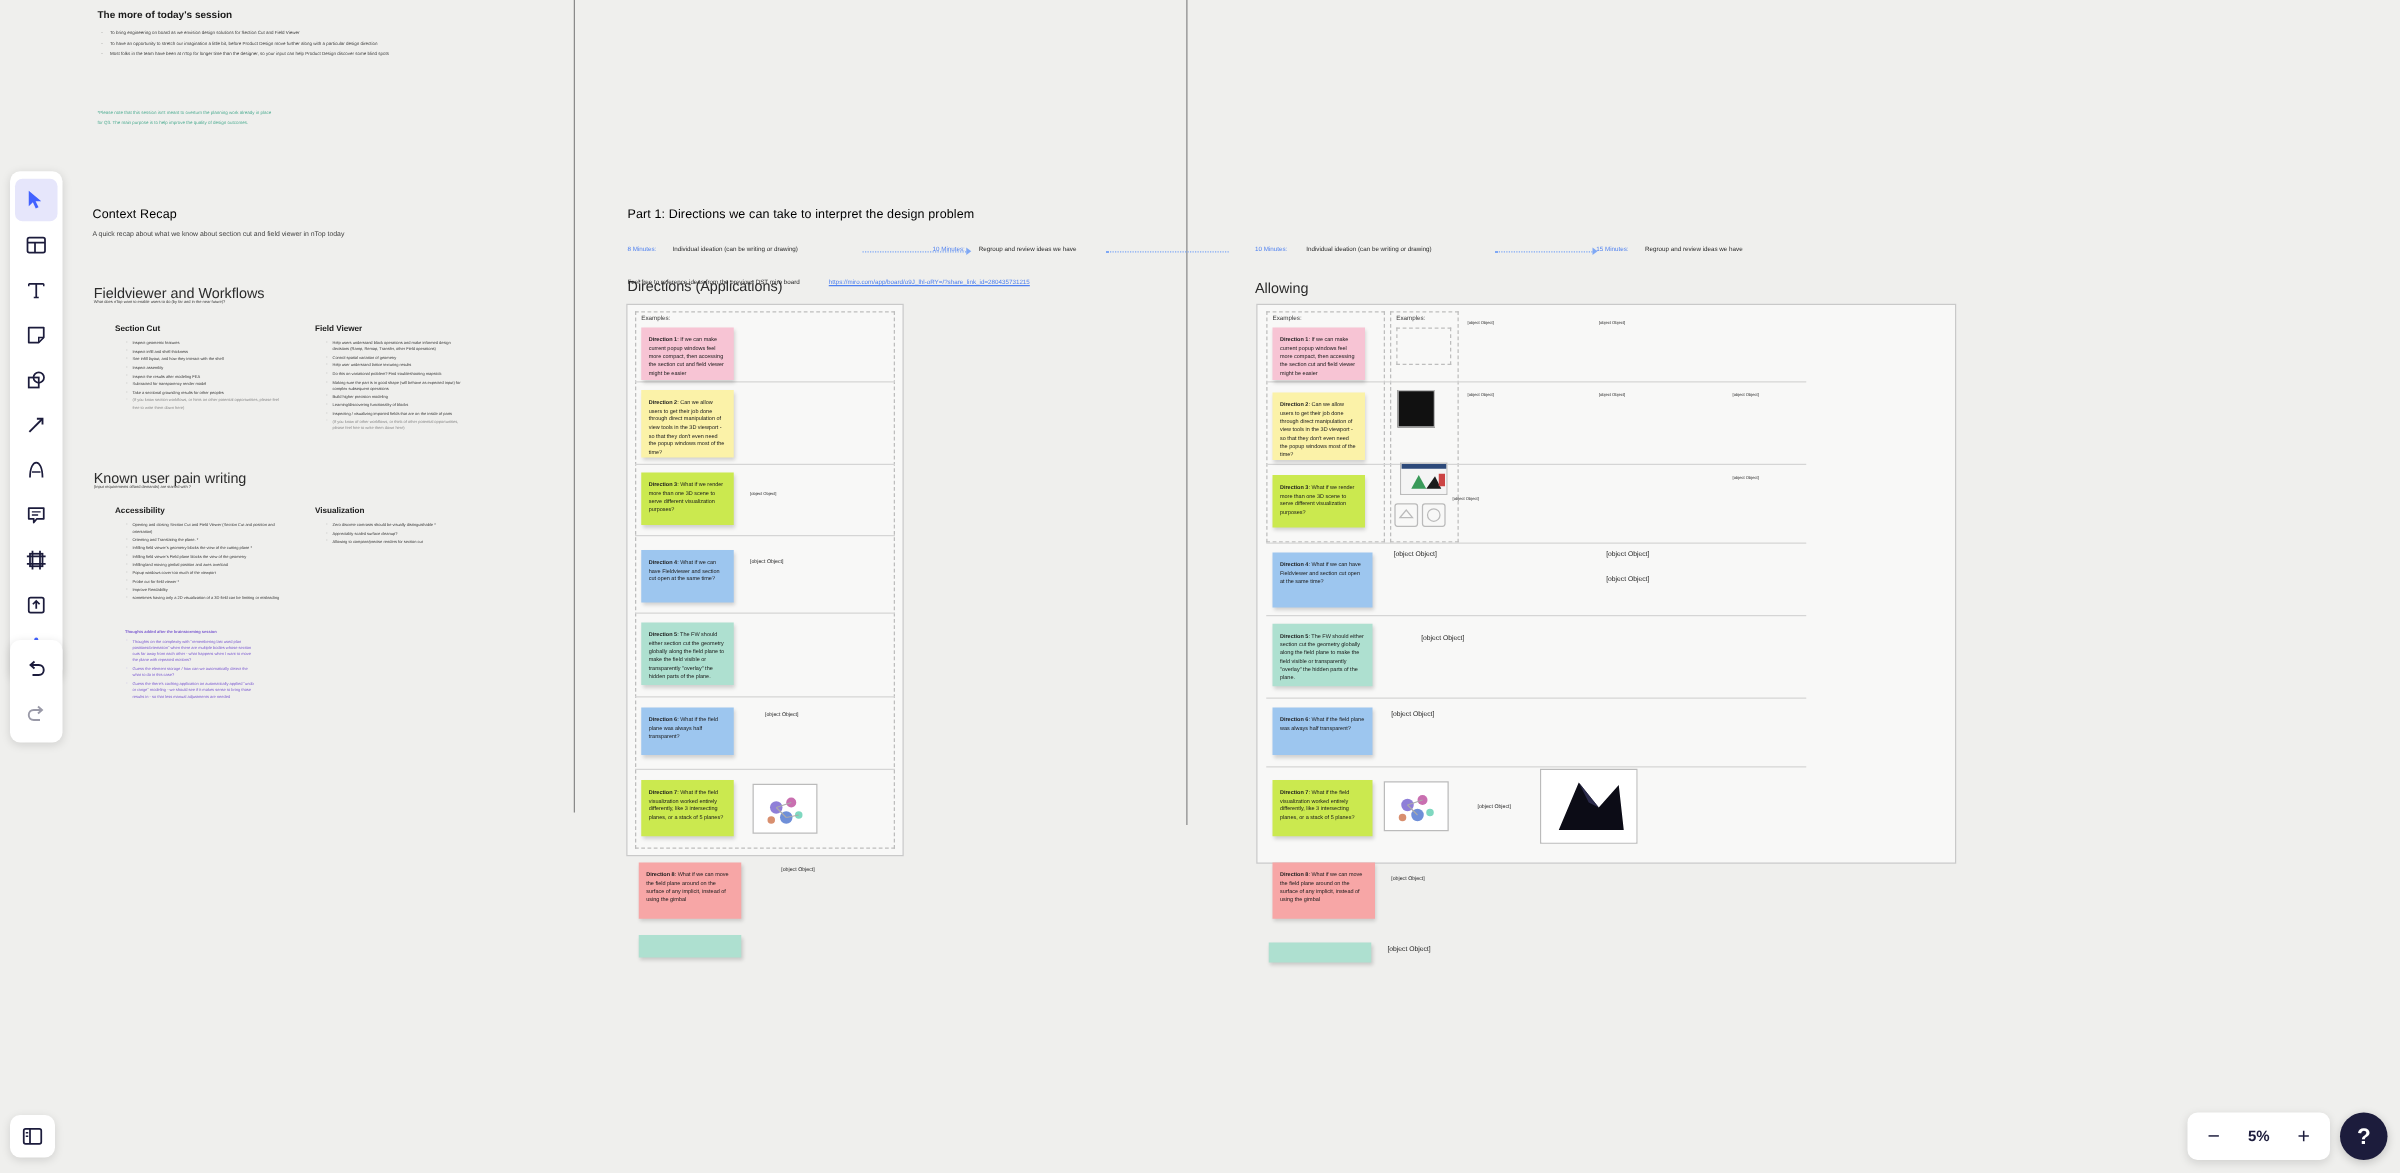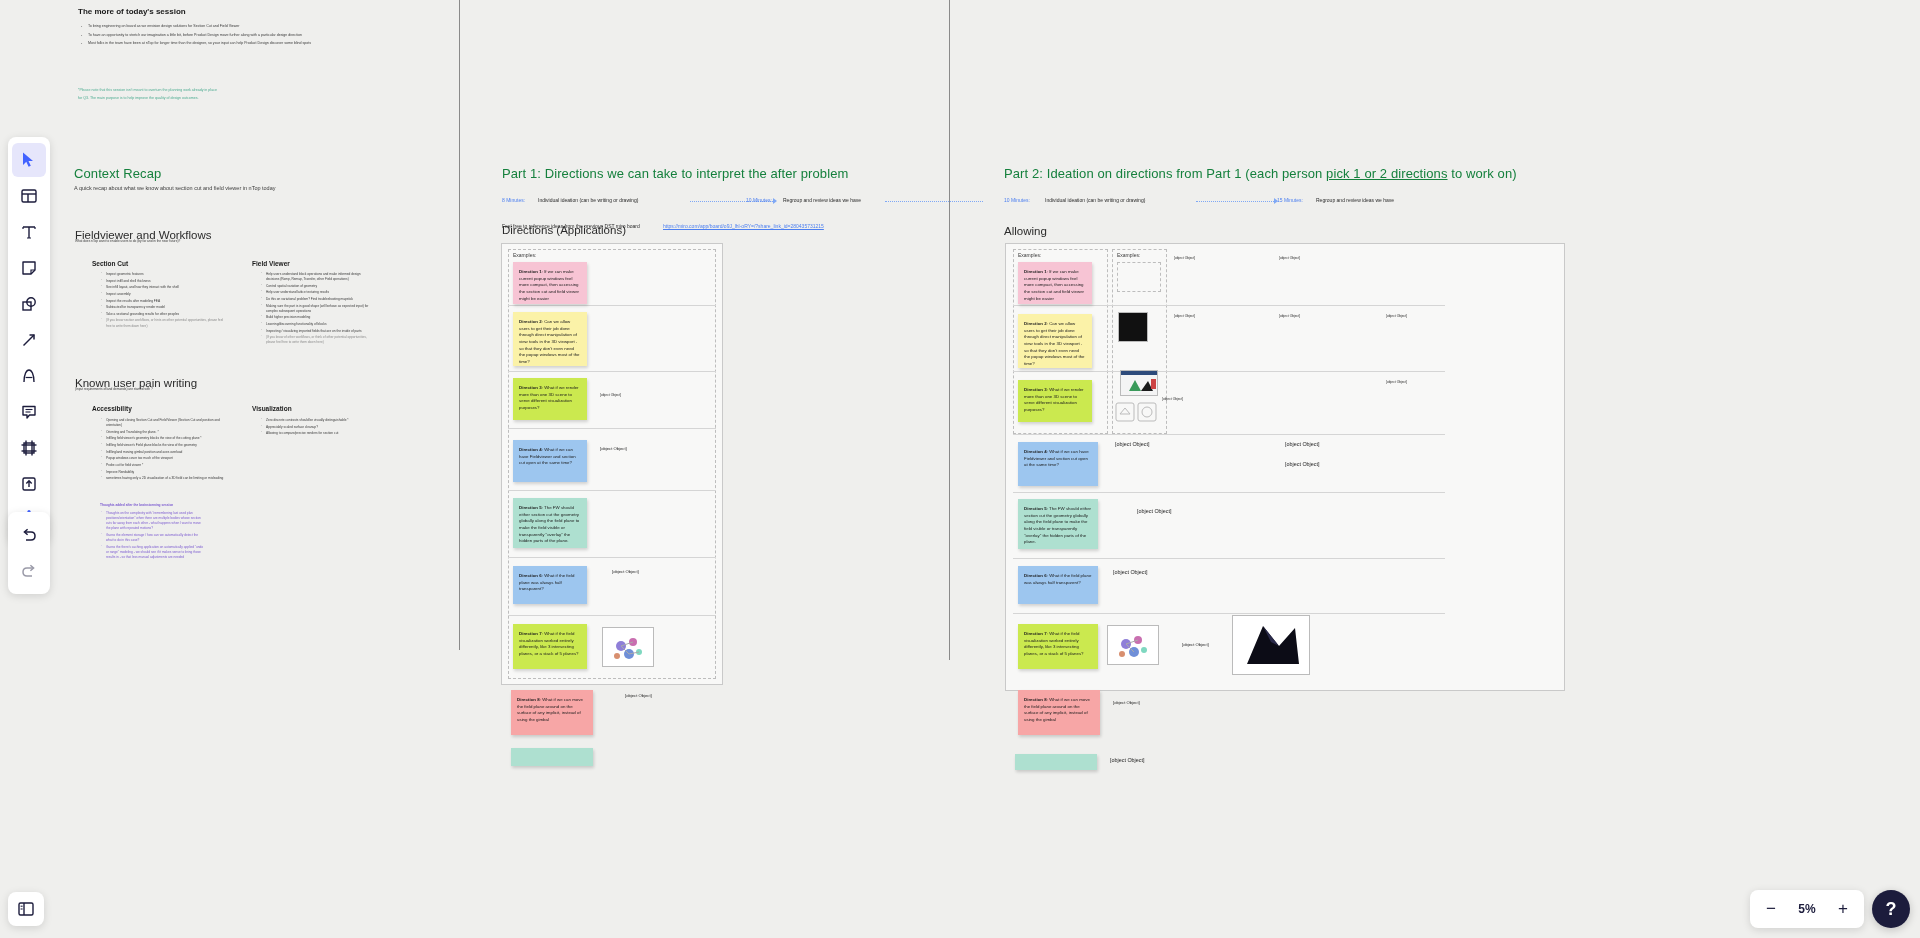--- a/index.html
+++ b/index.html
@@ -92,21 +92,21 @@
 
   
   .frame-rule {
     position: absolute;
     width: 1px;
     background: #8a8a8a;
   }
 
   
   .c { position: absolute; }
-  .h1 { font-size: 13px; color: #15803d; letter-spacing:.1px; }
+  .h1 { font-size: 10px; color: #000000; letter-spacing:.1px; }
   .h2 { font-size: 11.5px; color: #2b2b2b; }
   .h3 { font-size: 8px; font-weight: bold; color: #1a1a1a; }
   .sub { font-size: 5.5px; color: #3c3c3c; }
   .tiny { font-size: 3.6px; color: #3a3a3a; line-height: 1.55; }
   .tiny2 { font-size: 3.2px; color: #3a3a3a; line-height: 1.6; }
   .green { color: #4bab90; }
   .timeline-label { font-size: 5px; color: #4c7ff0; }
   .timeline-text { font-size: 5px; color: #2b2b2b; }
   .cmt { font-size: 5.4px; color: #1d1d1d; line-height: 1.45; }
   .cmt-s { font-size: 4.2px; color: #1d1d1d; line-height: 1.45; }
@@ -215,21 +215,21 @@
     <li>Guess the there's caching application on automatically applied "undo or range" modeling - we should see if it makes sense to bring those results in - so that less manual adjustments are needed</li>
   </ul>
 
   <div class="c h3" style="left:252px; top:405px; font-size:6.5px;">Visualization</div>
   <ul class="c ul tiny2" style="left:260px; top:418px; width:115px;">
     <li>Zero discrete contrasts should be visually distinguishable *</li>
     <li>Appreciably scaled surface cleanup?</li>
     <li>Allowing to compare/precise renders for section cut</li>
   </ul>
 
-  <div class="c h1" style="left:502px; top:166px;">Part 1: Directions we can take to interpret the after problem</div>
+  <div class="c h1" style="left:502px; top:166px;">Part 1: Directions we can take to interpret the design problem</div>
 
   <div class="c timeline-label" style="left:502px; top:197px;">8 Minutes:</div>
   <div class="c timeline-text" style="left:538px; top:197px;">Individual ideation (can be writing or drawing)</div>
   <div class="c" style="left:690px; top:201px; width:85px; border-top:1px dotted #7fa8f5;"></div>
   <div class="c" style="left:773px; top:198px; width:0;height:0;border-left:4px solid #7fa8f5;border-top:3px solid transparent;border-bottom:3px solid transparent;"></div>
   <div class="c timeline-label" style="left:746px; top:197px;">10 Minutes:</div>
   <div class="c timeline-text" style="left:783px; top:197px;">Regroup and review ideas we have</div>
   <div class="c" style="left:885px; top:201px; width:98px; border-top:1px dotted #7fa8f5;"></div>
 
   <div class="c timeline-text" style="left:502px; top:223px;">Feel free to reference ideas from the previous DST miro board</div>
@@ -285,23 +285,20 @@
         <circle cx="30" cy="14" r="4" fill="#c96fb0"></circle>
       <circle cx="26" cy="26" r="5" fill="#6f8fd8"></circle>
         <circle cx="14" cy="28" r="3" fill="#d88f6f"></circle>
       <circle cx="36" cy="24" r="3" fill="#7fd8c0"></circle>
       <line x1="18" y1="18" x2="30" y2="14" stroke="#aaa" stroke-width="1"></line>
       <line x1="18" y1="18" x2="26" y2="26" stroke="#aaa" stroke-width="1"></line>
       <line x1="26" y1="26" x2="36" y2="24" stroke="#aaa" stroke-width="1"></line>
     </svg>
   </div>
 
-  <div class="c h1" style="left:1004px; top:166px;">
-    <span>Part 2: Ideation on directions from Part 1 (each person </span><span style="text-decoration:underline">pick 1 or 2 directions</span><span> to work on)</span>
-  </div>
 
   <div class="c timeline-label" style="left:1004px; top:197px;">10 Minutes:</div>
   <div class="c timeline-text" style="left:1045px; top:197px;">Individual ideation (can be writing or drawing)</div>
   <div class="c" style="left:1196px; top:201px; width:80px; border-top:1px dotted #7fa8f5;"></div>
   <div class="c" style="left:1274px; top:198px; width:0;height:0;border-left:4px solid #7fa8f5;border-top:3px solid transparent;border-bottom:3px solid transparent;"></div>
   <div class="c timeline-label" style="left:1277px; top:197px;">15 Minutes:</div>
   <div class="c timeline-text" style="left:1316px; top:197px;">Regroup and review ideas we have</div>
 
   <div class="c h2" style="left:1004px; top:225px;">Allowing</div>
 

